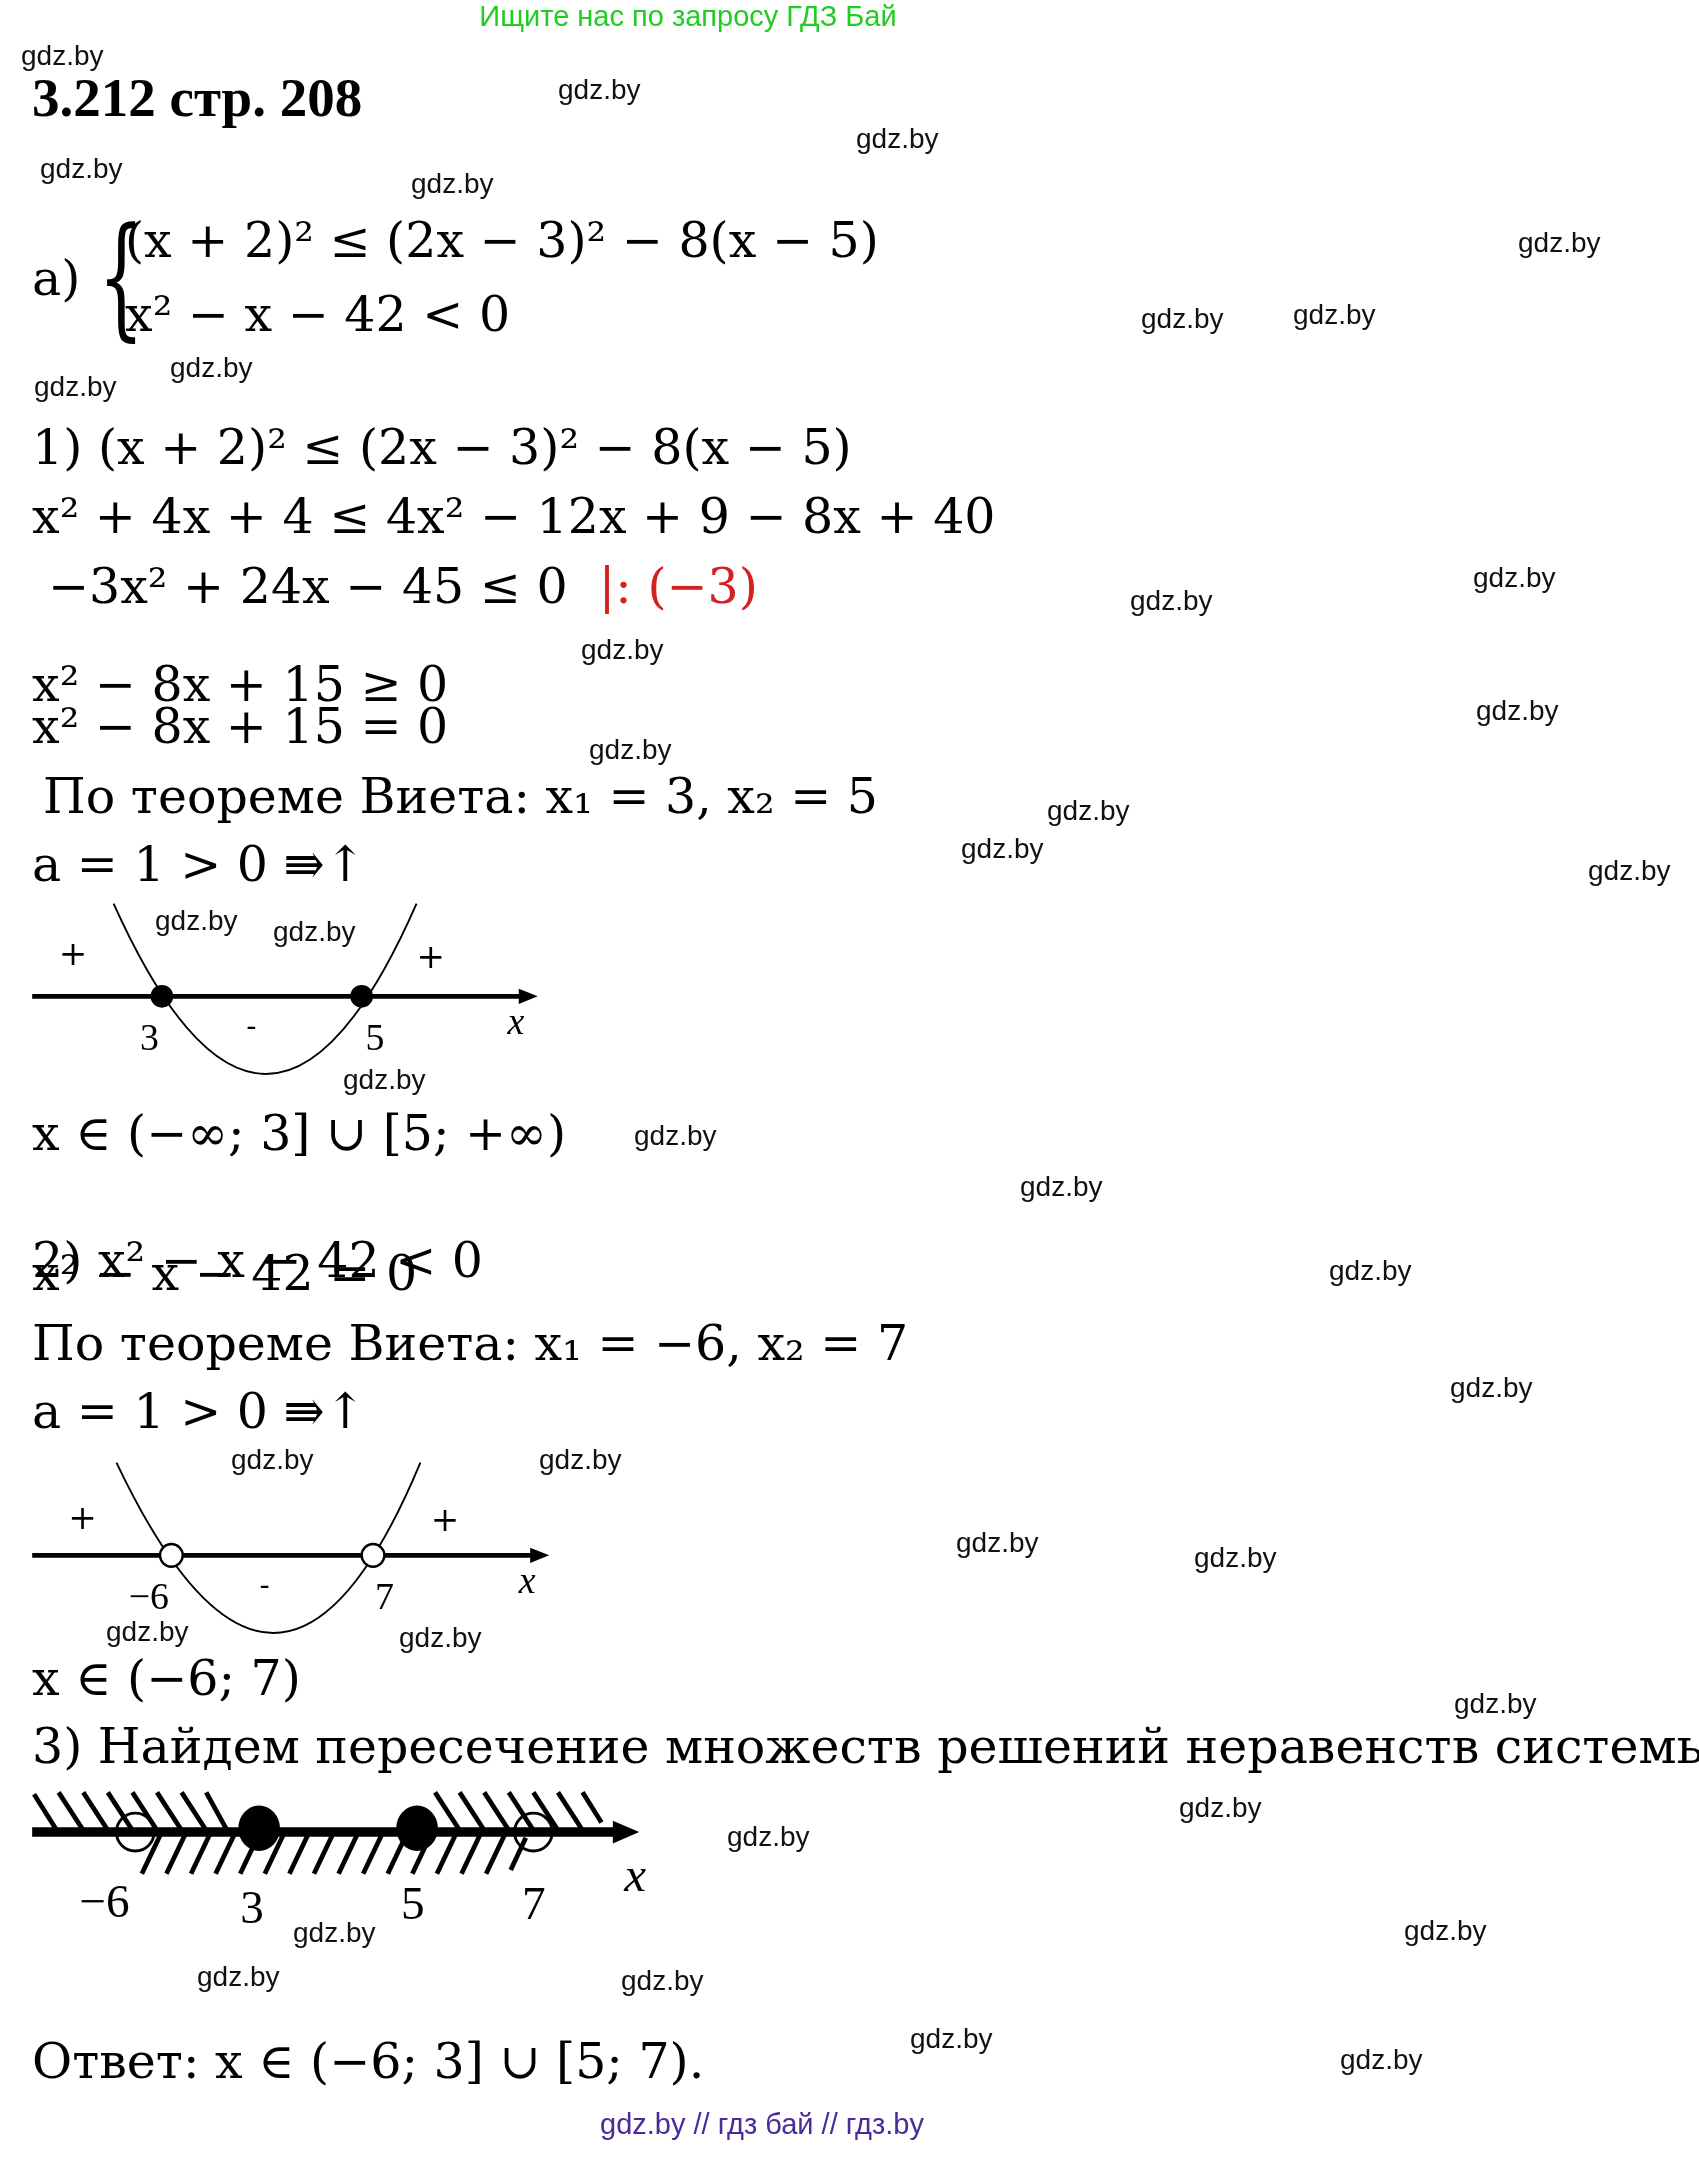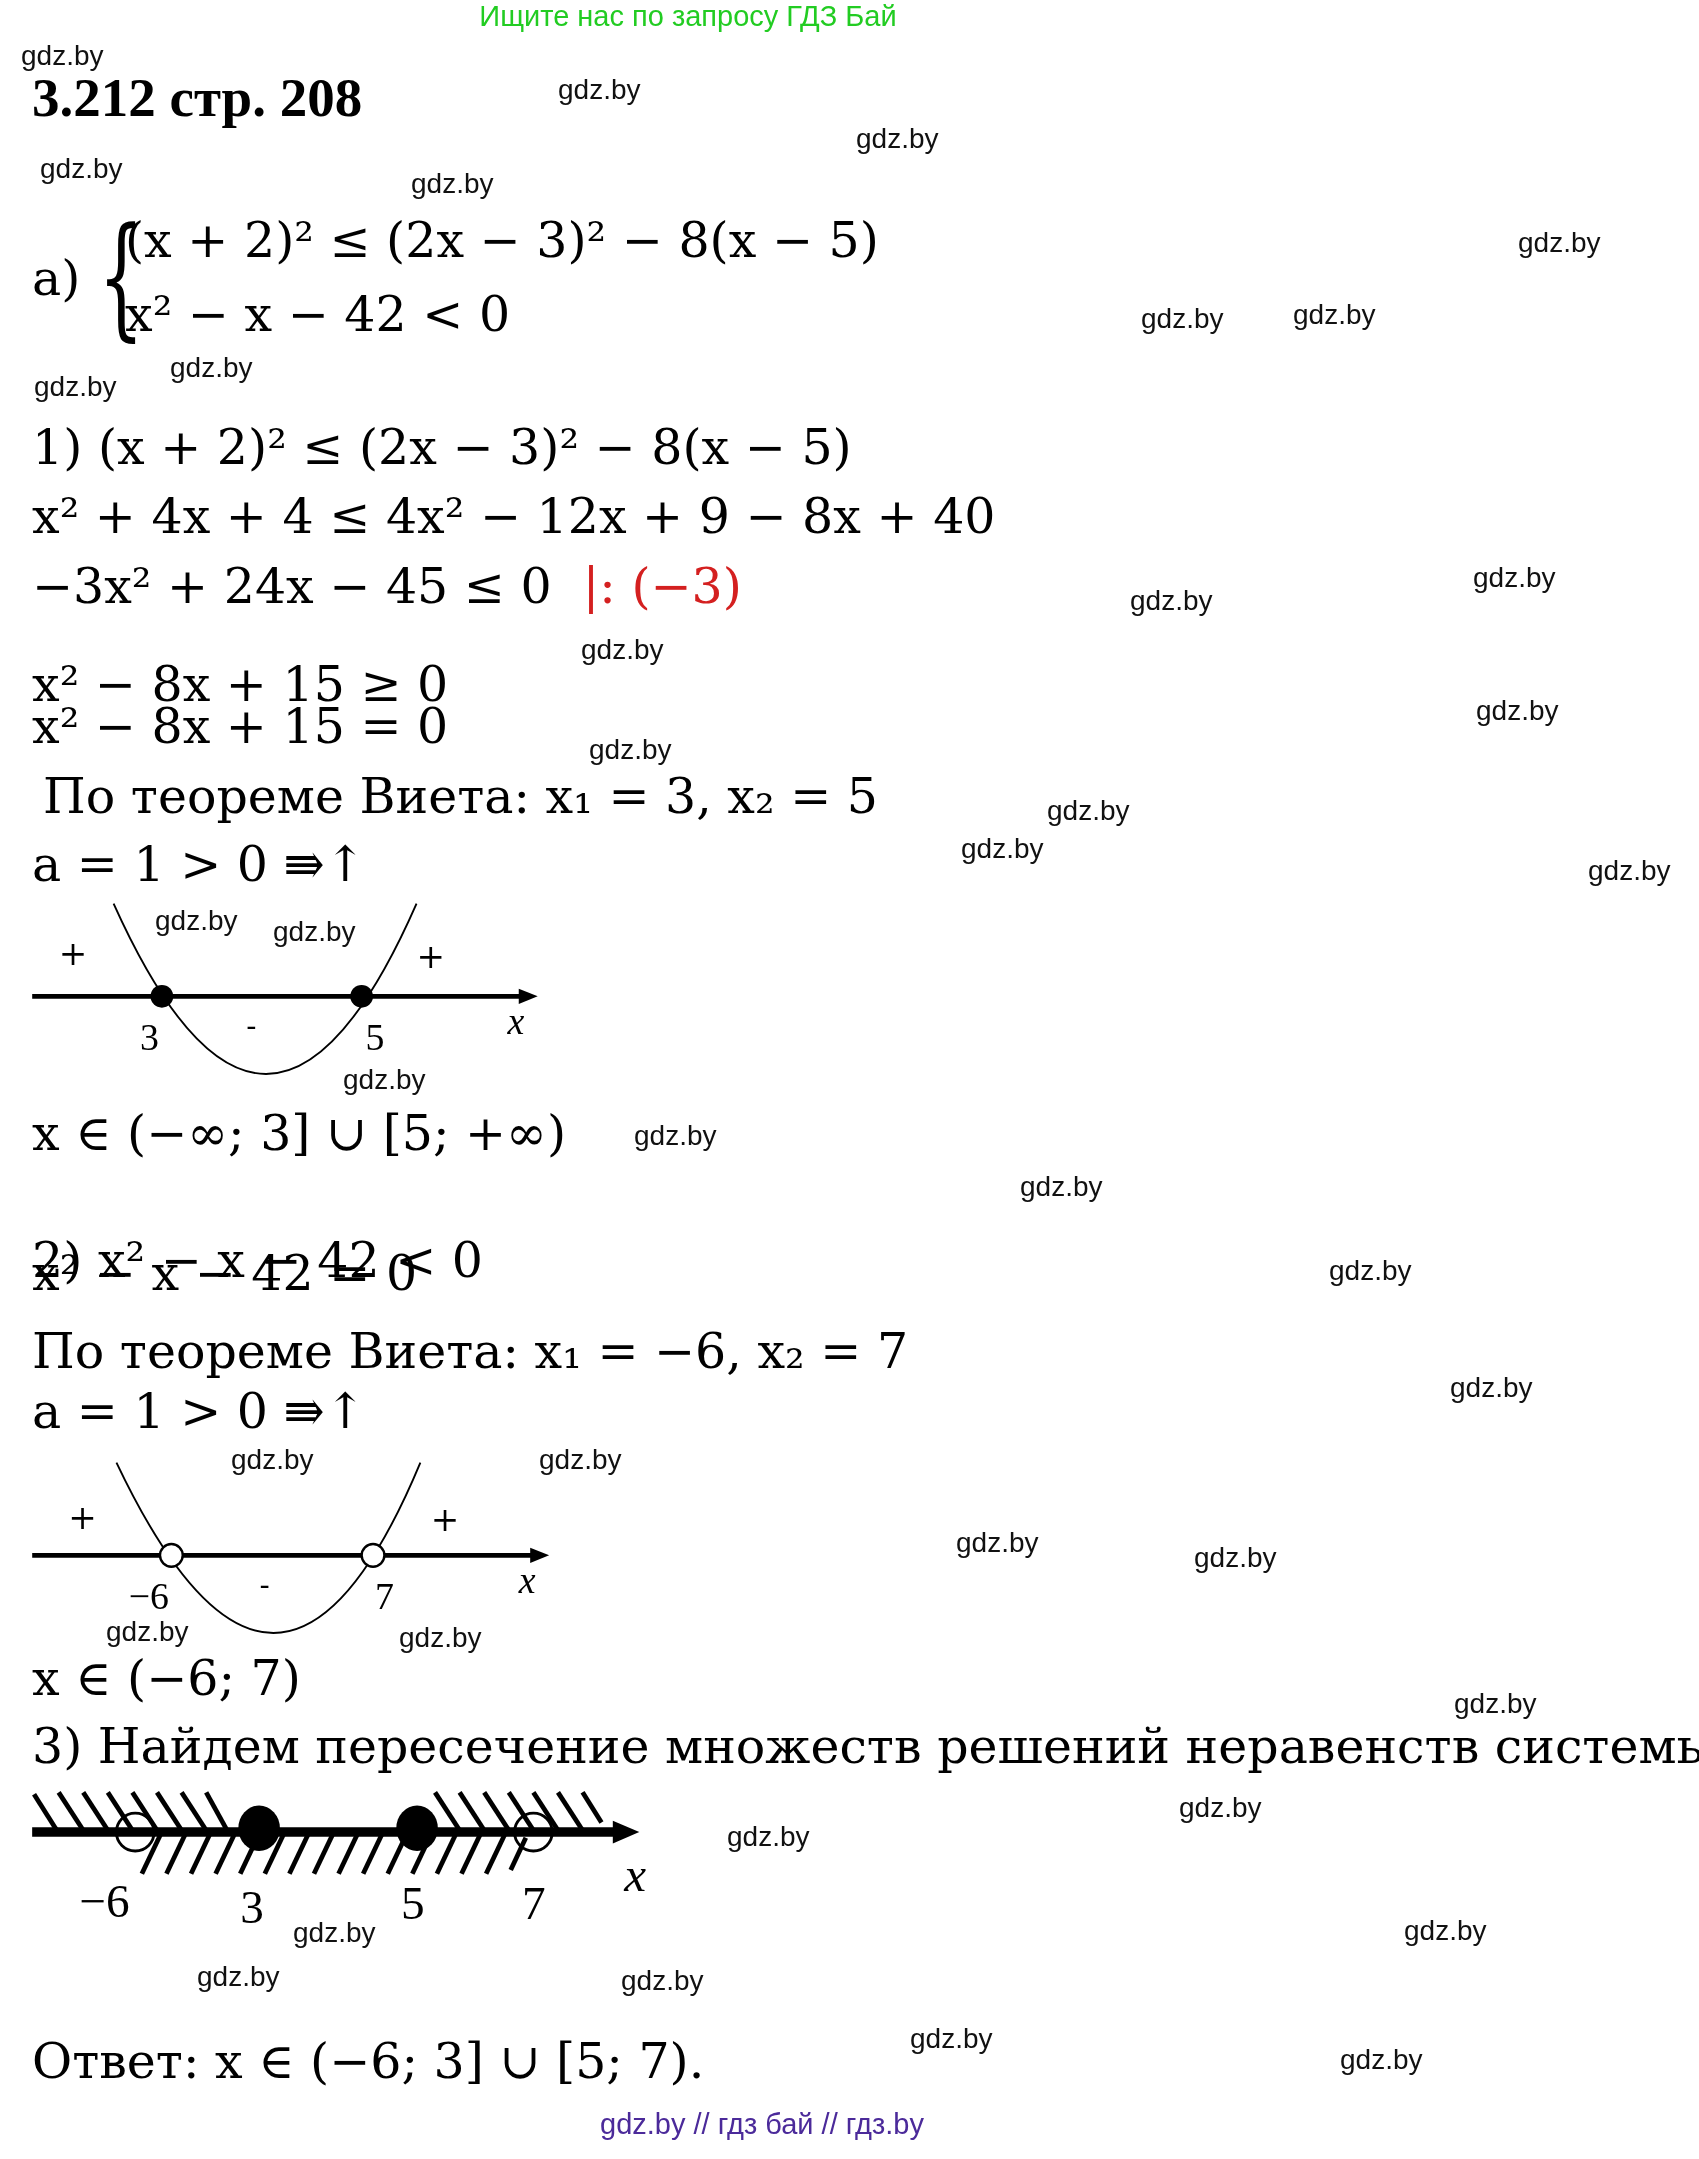--- a/index.html
+++ b/index.html
@@ -20,21 +20,21 @@
 
 <div class="title">3.212 стр. 208</div>
 
 <div class="math" style="top:254px;">а)</div>
 <div class="brace" style="left:98px;top:210px;font-size:132px;line-height:1;transform:scaleX(0.55);transform-origin:left top;">{</div>
 <div class="math" style="left:125px;top:216px;">(x + 2)² ≤ (2x − 3)² − 8(x − 5)</div>
 <div class="math" style="left:125px;top:290px;">x² − x − 42 &lt; 0</div>
 
 <div class="math" style="top:423px;"><span>1) </span><span>(x + 2)² ≤ (2x − 3)² − 8(x − 5)</span></div>
 <div class="math" style="top:492px;text-align:center;">x² + 4x + 4 ≤ 4x² − 12x + 9 − 8x + 40</div>
-<div class="math" style="top:562px;"><span>−3x² + 24x − 45 ≤ 0</span>&nbsp;&nbsp;<span class="red">|: (−3)</span></div>
+<div class="math" style="top:562px;margin-left:16px;"><span>−3x² + 24x − 45 ≤ 0</span>&nbsp;&nbsp;<span class="red">|: (−3)</span></div>
 <div class="math" style="top:632px;margin-top:28px;">x² − 8x + 15 ≥ 0</div>
 <div class="math" style="top:702px;">x² − 8x + 15 = 0</div>
 <div class="math" style="top:772px;margin-left:11px;"><span>По теореме Виета: </span><span>x₁ = 3, x₂ = 5</span></div>
 <div class="math" style="top:840px;">a = 1 &gt; 0 ⇛↑</div>
 
 <svg style="left:0;top:894px;" width="568" height="199" viewBox="0 0 600 210">
   <path d="M120 10 Q 282 370 440 10" fill="none" stroke="#000" stroke-width="2"></path>
   <line x1="34" y1="108" x2="555" y2="108" stroke="#000" stroke-width="5"></line>
   <polygon points="568,108 548,100 548,116" fill="#000"></polygon>
   <circle cx="171" cy="108" r="12" fill="#000"></circle>
@@ -44,21 +44,21 @@
   <text x="260" y="150" font-family="DejaVu Serif" font-size="32">-</text>
   <text x="148" y="165" font-family="Liberation Serif" font-size="40">3</text>
   <text x="386" y="165" font-family="Liberation Serif" font-size="40">5</text>
   <text x="536" y="148" font-family="Liberation Serif" font-style="italic" font-size="40">x</text>
 </svg>
 
 <div class="math" style="top:1109px;">x ∈ (−∞; 3] ∪ [5; +∞)</div>
 
 <div class="math" style="top:1236px;"><span>2) </span><span>x² − x − 42 &lt; 0</span></div>
 <div class="math" style="top:1249px;">x² − x − 42 = 0</div>
-<div class="math" style="top:1319px;margin-top:8px;"><span>По теореме Виета: </span><span>x₁ = −6, x₂ = 7</span></div>
+<div class="math" style="top:1319px;"><span>По теореме Виета: </span><span>x₁ = −6, x₂ = 7</span></div>
 <div class="math" style="top:1387px;">a = 1 &gt; 0 ⇛↑</div>
 
 <svg style="left:0;top:1453px;" width="587" height="199" viewBox="0 0 620 210">
   <path d="M123 10 Q 294 370 444 10" fill="none" stroke="#000" stroke-width="2"></path>
   <line x1="34" y1="108" x2="565" y2="108" stroke="#000" stroke-width="5"></line>
   <polygon points="580,108 560,100 560,116" fill="#000"></polygon>
   <circle cx="181" cy="108" r="12" fill="#fff" stroke="#000" stroke-width="2.5"></circle>
   <circle cx="394" cy="108" r="12" fill="#fff" stroke="#000" stroke-width="2.5"></circle>
   <text x="72" y="80" font-family="DejaVu Serif" font-size="36">+</text>
   <text x="455" y="82" font-family="DejaVu Serif" font-size="36">+</text>

